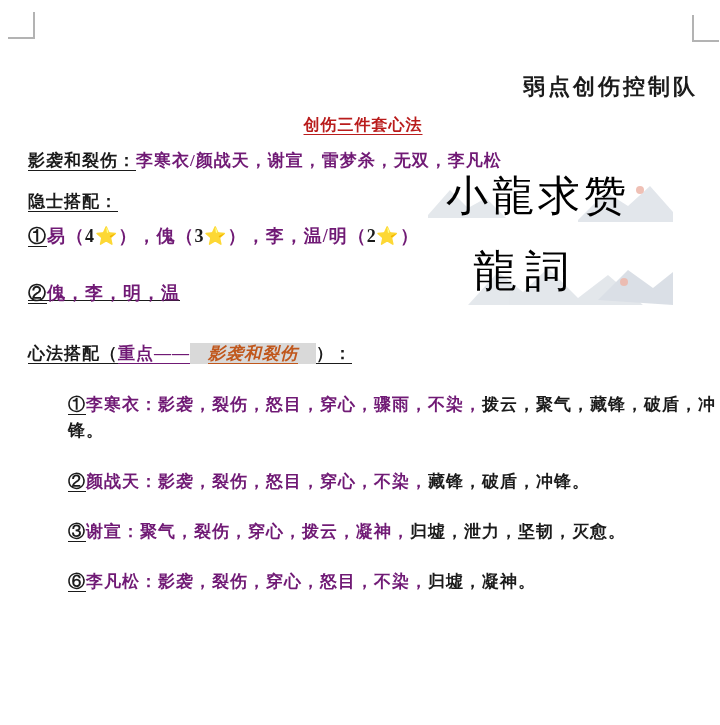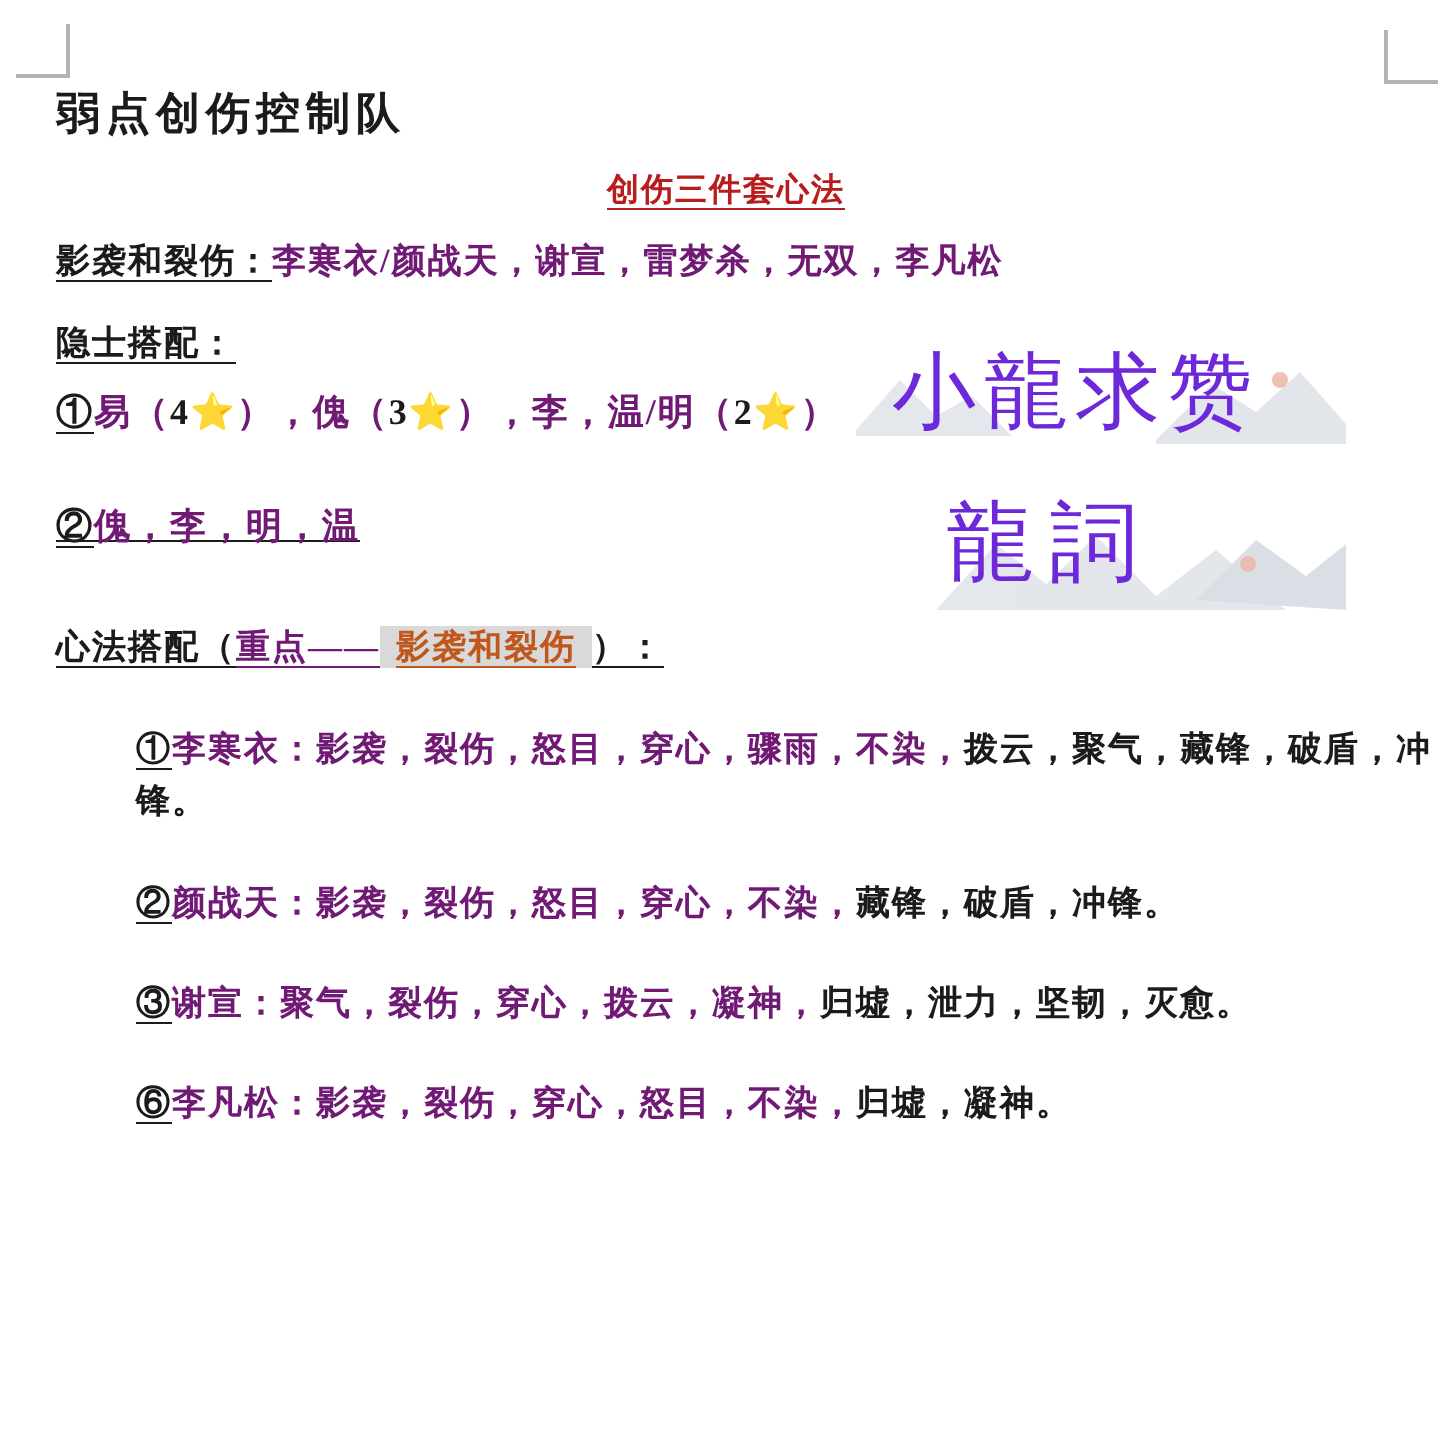--- a/index.html
+++ b/index.html
@@ -13,22 +13,22 @@
     color:#1b1b1b;
   }
   
   .crop{position:absolute;width:25px;height:25px;}
   .crop.tl{left:8px;top:12px;border-right:2px solid #b3b3b3;border-bottom:2px solid #b3b3b3;}
   .crop.tr{left:692px;top:15px;border-left:2px solid #b3b3b3;border-bottom:2px solid #b3b3b3;}
 
   .content{position:absolute;left:28px;top:0;width:670px;}
 
   .doc-title{
-    margin-top:42px;
-    text-align:left;
+    margin-top:72px;
+    text-align:right;
     font-size:22px;
     letter-spacing:3px;
   }
   .doc-subtitle{
     margin-top:13px;
     text-align:center;
     font-size:16px;
     color:#b91c1c;
     text-decoration:underline;
     text-underline-offset:4px;
@@ -38,28 +38,28 @@
   .roster{margin-top:12px;}
   .hermit-heading{margin-top:15px;}
   .hermit-line1{margin-top:7px;font-size:18px;}
   .hermit-line2{margin-top:29px;font-size:18px;text-decoration:underline;}
   .mind-heading{margin-top:34px;}
   .mind-item{margin-top:24px;width:668px;margin-left:40px;}
 
   .red{color:#701a75;}
   .ink{color:#1b1b1b;}
   .u{text-decoration:underline;text-underline-offset:4px;}
-  .hl{background:#d9d9d9;color:#c0571c;padding:1px 8px;}
+  .hl{background:#d9d9d9;color:#c0571c;padding:1px 18px;font-style:italic;}
   .star{font-weight:normal;}
   .num{color:#1b1b1b;}
 
   
   .watermark{
     position:absolute;left:428px;top:160px;width:245px;height:150px;
-    font-weight:normal;color:#6d28d9;pointer-events:none;
+    font-weight:normal;color:#000000;pointer-events:none;
   }
   .wm-art{position:absolute;left:0;top:0;width:245px;height:150px;}
   .wm-line1{
     position:absolute;left:18px;top:8px;width:220px;
     font-size:42px;letter-spacing:4px;white-space:nowrap;
   }
   .wm-line2{
     position:absolute;left:45px;top:82px;width:180px;
     font-size:44px;letter-spacing:8px;white-space:nowrap;
   }

